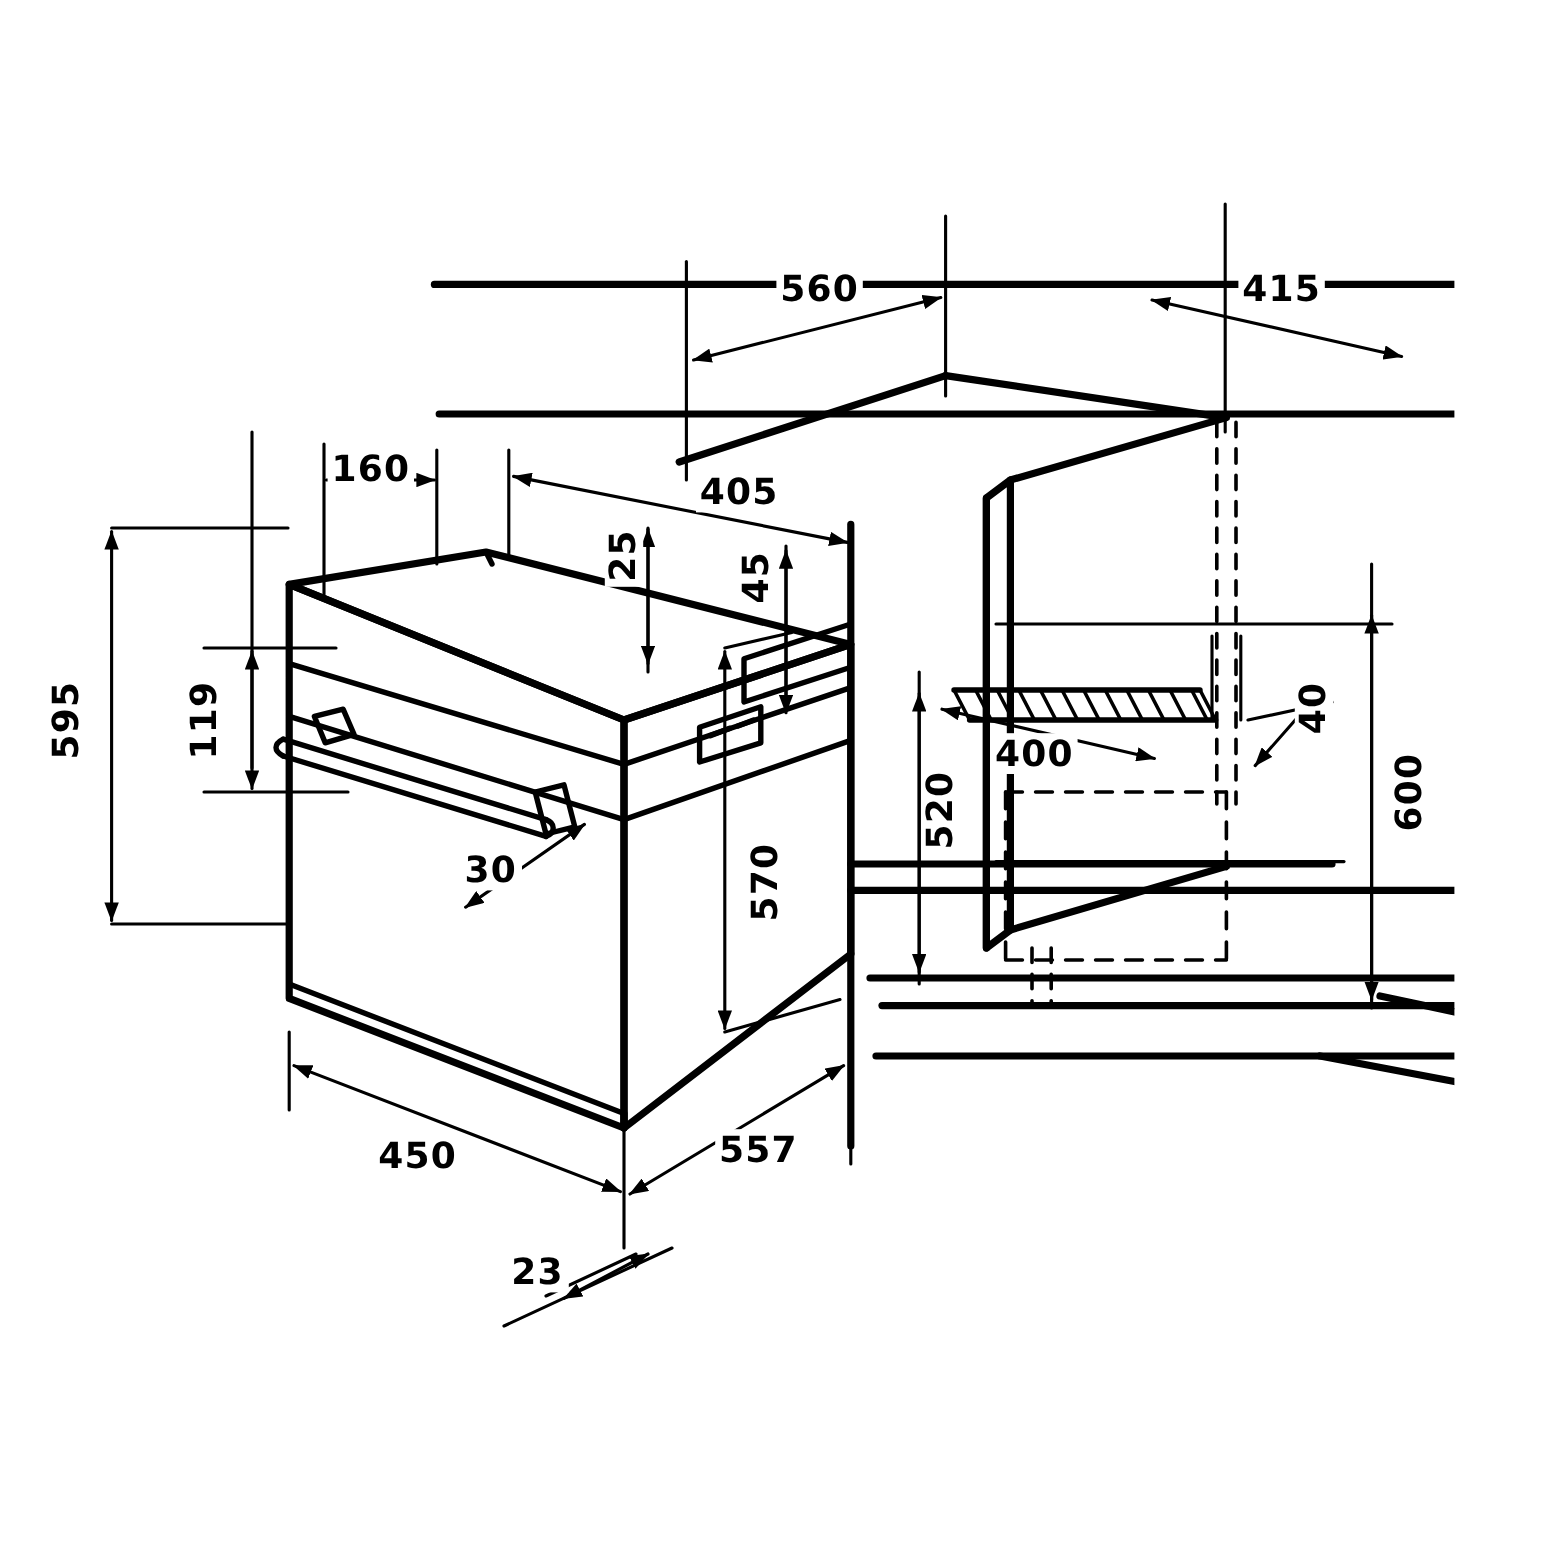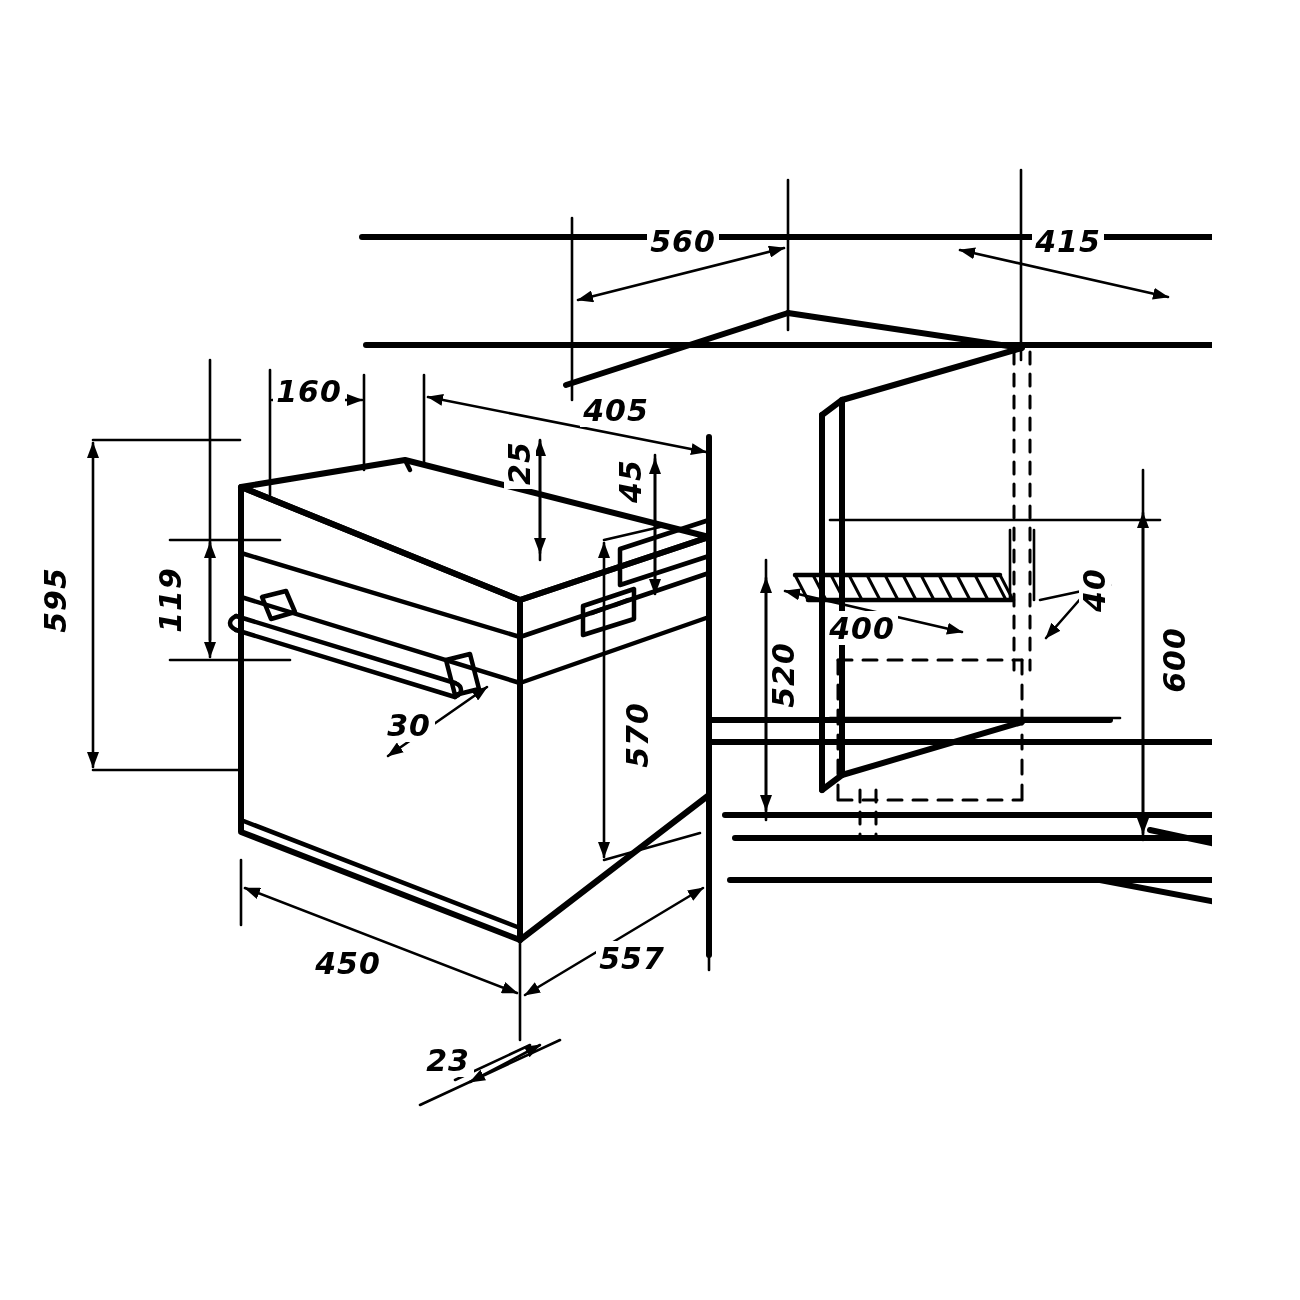--- a/index.html
+++ b/index.html
@@ -9,21 +9,20 @@
   }
   body {
     font-family: "Liberation Sans", sans-serif;
   }
   #wrap {
     position: relative;
     width: 1212px;
     height: 1300px;
     background: #ffffff;
     overflow: hidden;
-    font-style: italic;
   }
   svg#drawing {
     position: absolute;
     left: 0;
     top: 0;
     width: 1300px;
     height: 1300px;
   }
   .ln {
     stroke: #000000;

